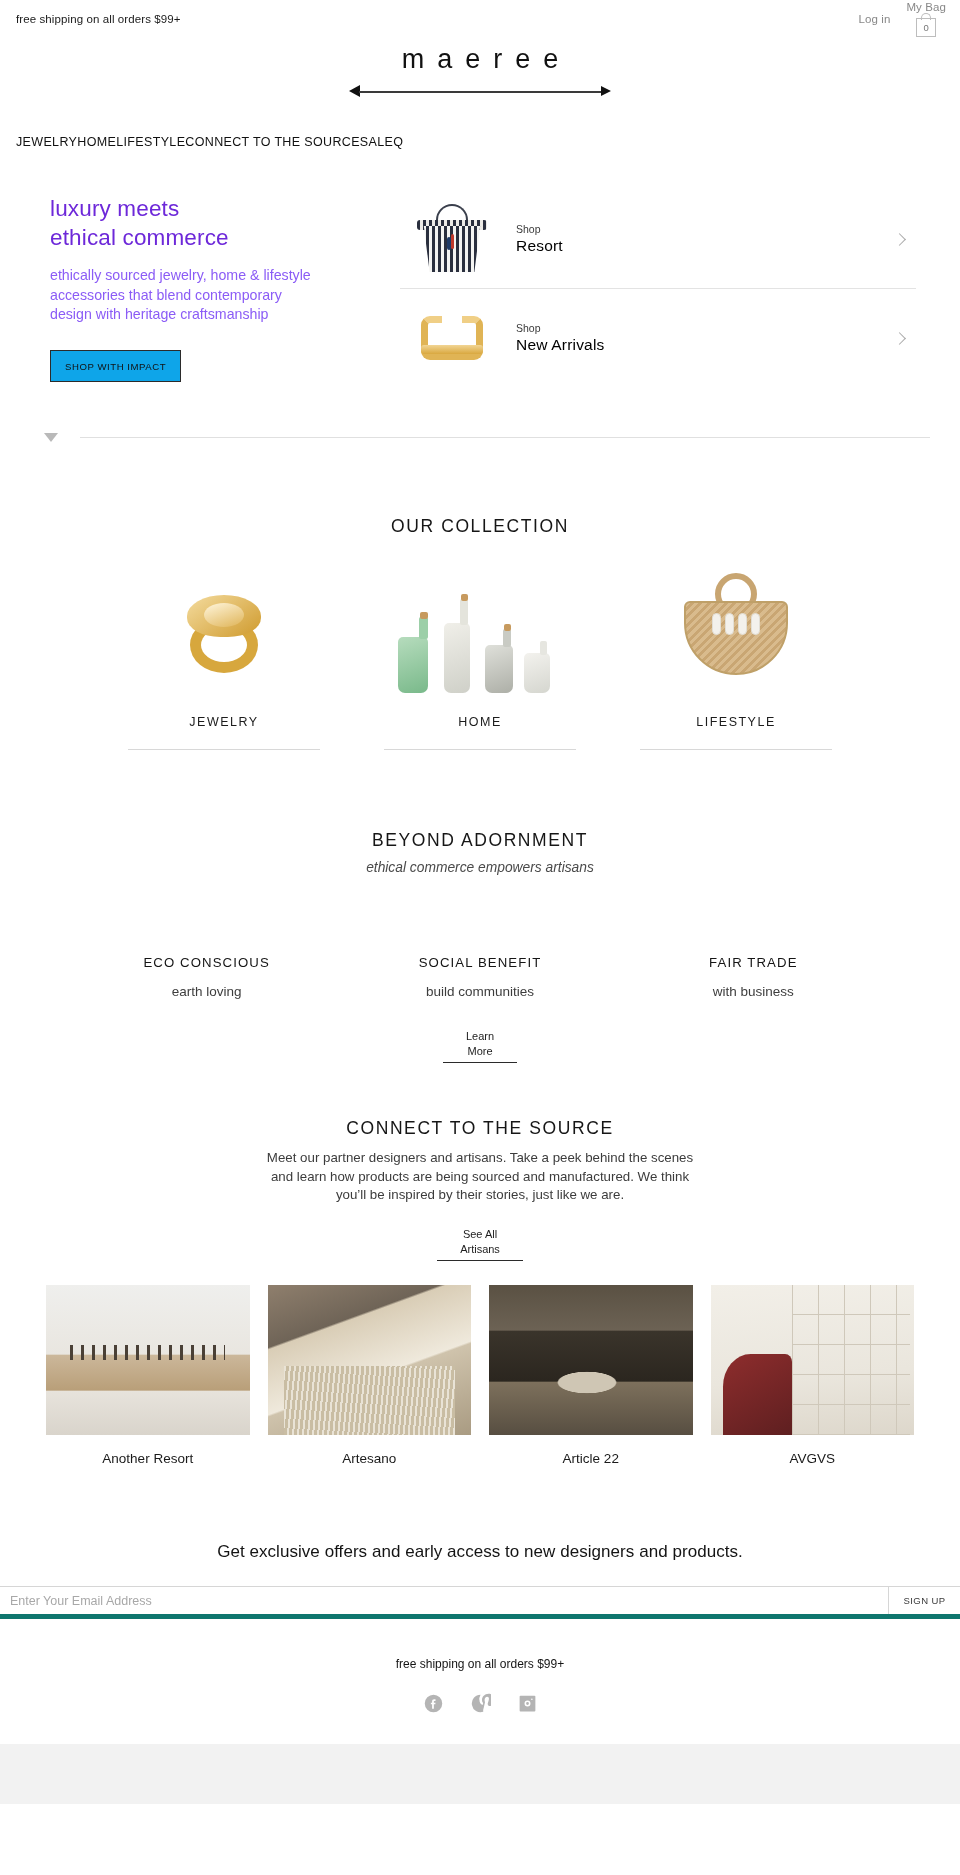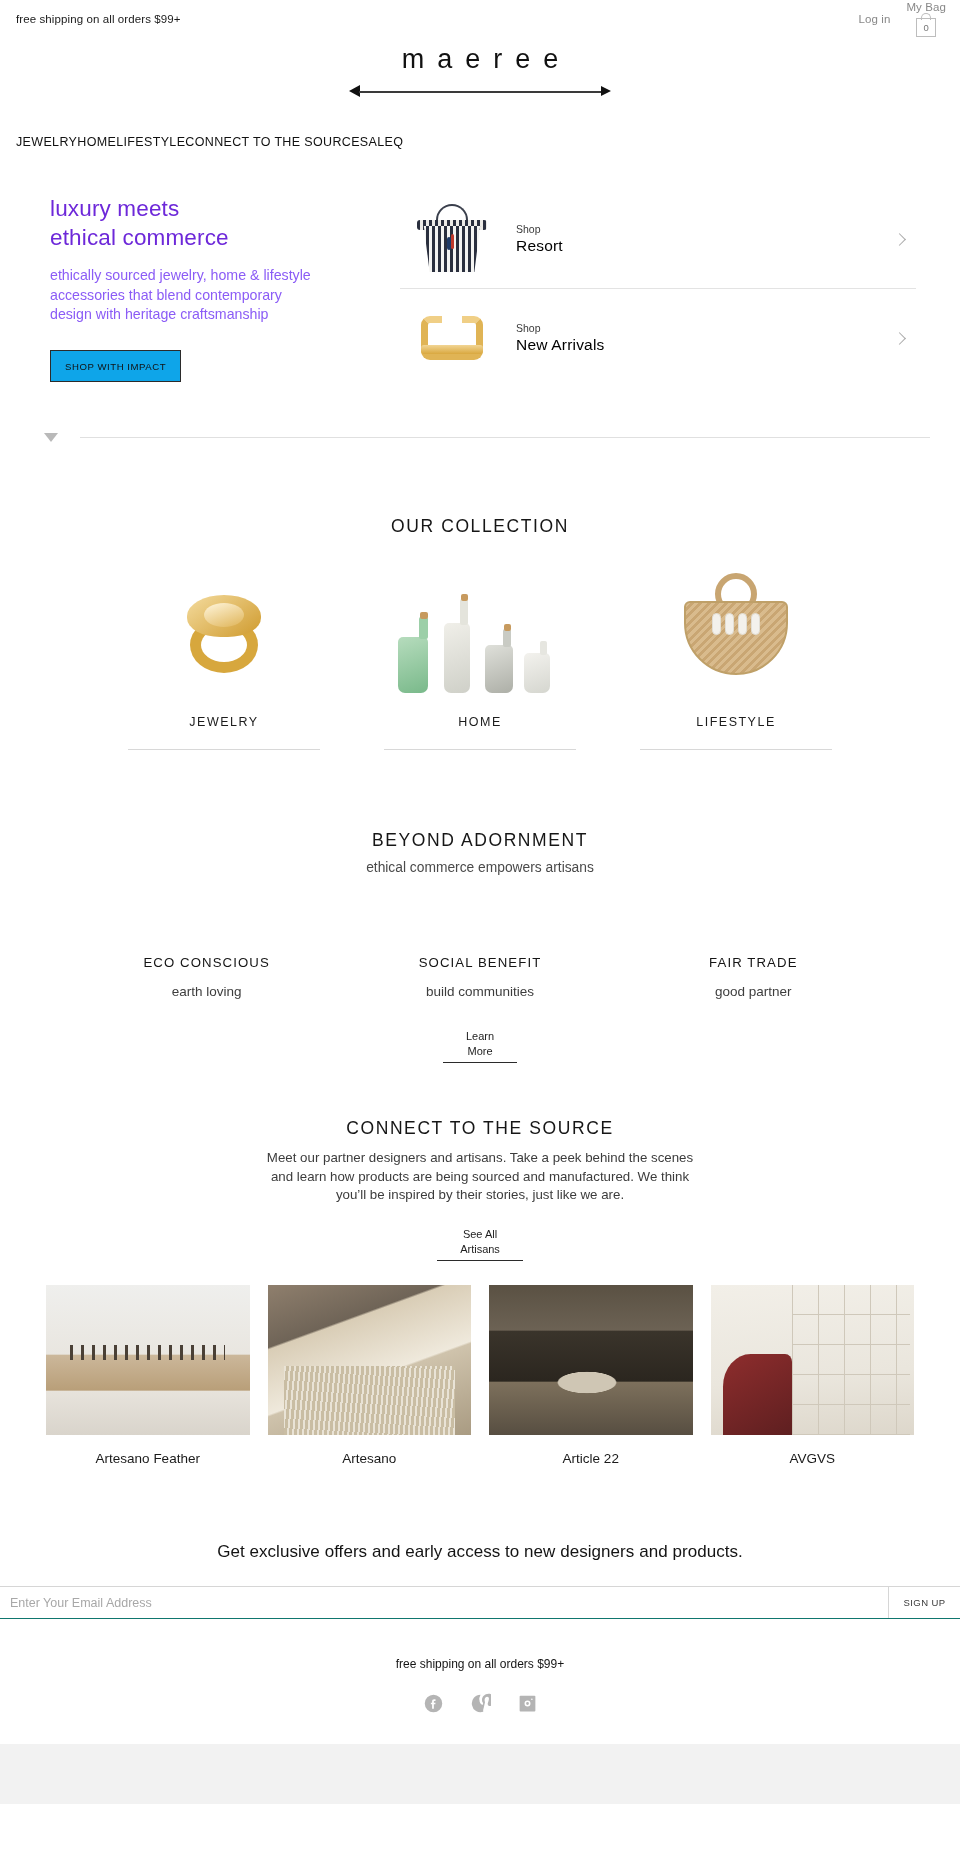--- a/index.html
+++ b/index.html
@@ -231,20 +231,21 @@
     letter-spacing: 1.6px;
     font-weight: 400;
     color: #161616;
   }
   .sec-sub {
     text-align: center;
     font-size: 13.8px;
     font-weight: 300;
     color: #4a4a4a;
     margin-top: 9px;
+    font-style: italic;
   }
 
   .collection { margin-top: 74px; }
   .coll-grid {
     display: flex;
     margin-top: 28px;
     padding: 0 96px;
   }
   .coll-cell {
     flex: 1;
@@ -408,21 +409,21 @@
   .news-head {
     text-align: center;
     font-size: 17px;
     color: #141414;
     letter-spacing: .05px;
   }
   .news-form {
     margin-top: 24px;
     display: flex;
     border-top: 1px solid #d6d6d6;
-    border-bottom: 1px solid #0f766e;
+    border-bottom: 5px solid #0f766e;
     height: 33px;
   }
   .news-input {
     flex: 1;
     border: none;
     outline: none;
     padding: 0 10px;
     font-size: 12.5px;
     color: #555;
     font-family: "Liberation Sans", sans-serif;
@@ -611,21 +612,21 @@
     <div class="value-cell">
       <div class="value-title">ECO CONSCIOUS</div>
       <div class="value-sub">earth loving</div>
     </div>
     <div class="value-cell">
       <div class="value-title">SOCIAL BENEFIT</div>
       <div class="value-sub">build communities</div>
     </div>
     <div class="value-cell">
       <div class="value-title">FAIR TRADE</div>
-      <div class="value-sub">good partner</div>
+      <div class="value-sub">with business</div>
     </div>
   </div>
 
   <div class="learn-more">
     <div>Learn</div>
     <div>More</div>
   </div>
 </section>
 
 <section class="connect">
@@ -637,21 +638,21 @@
   </div>
 
   <div class="see-all">
     <div>See All</div>
     <div>Artisans</div>
   </div>
 
   <div class="artisans">
     <div class="artisan">
       <div class="artisan-img ph1"></div>
-      <div class="artisan-name">Artesano Feather</div>
+      <div class="artisan-name">Another Resort</div>
     </div>
     <div class="artisan">
       <div class="artisan-img ph2"></div>
       <div class="artisan-name">Artesano</div>
     </div>
     <div class="artisan">
       <div class="artisan-img ph3"></div>
       <div class="artisan-name">Article 22</div>
     </div>
     <div class="artisan">

